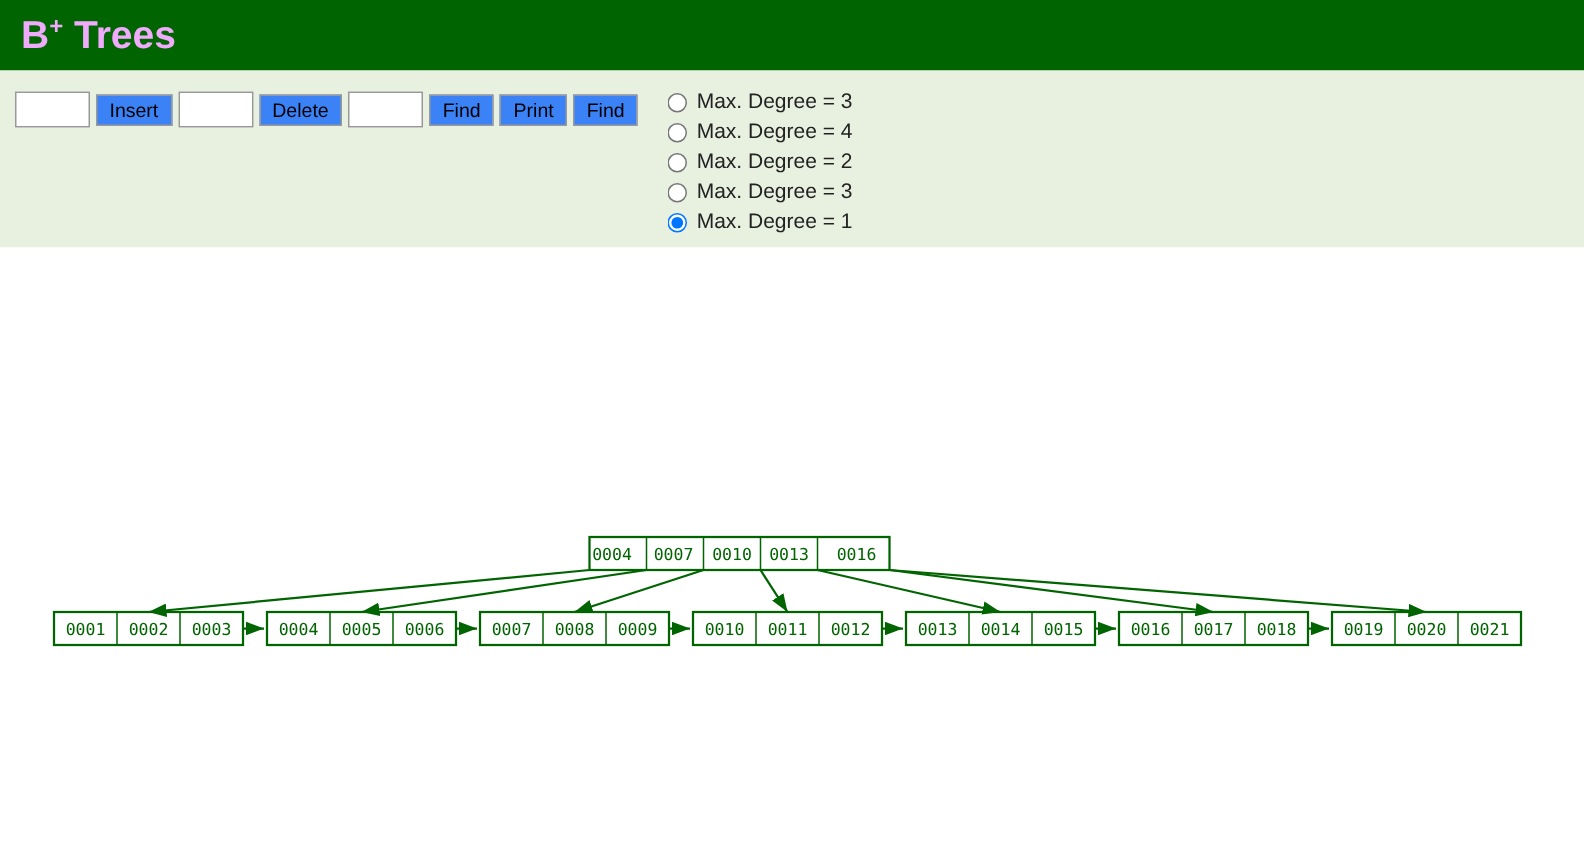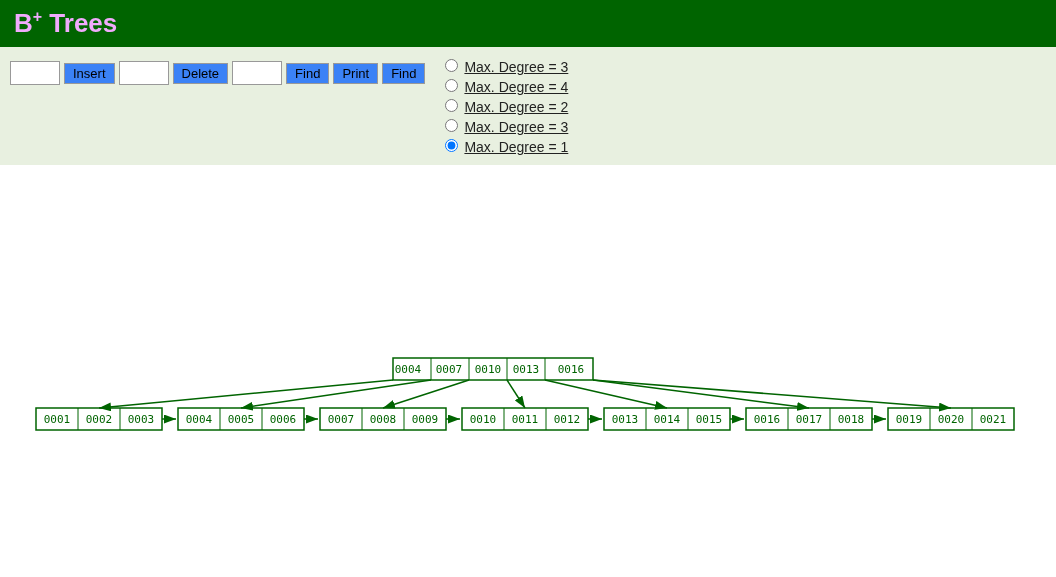--- a/index.html
+++ b/index.html
@@ -53,24 +53,23 @@
       margin-left: 20px;
       display: flex;
       flex-direction: column;
       gap: 4px;
       font-size: 14px;
       color: #222;
       padding-top: 2px;
     }
     #radio-panel label {
       display: flex;
-      align-items: flex-start;
+      align-items: flex-end;
       gap: 6px;
       cursor: pointer;
-      text-decoration: underline;
     }
     #radio-panel input[type="radio"] {
       cursor: pointer;
     }
 
     #canvas-area {
       background: #fff;
       position: relative;
       width: 100%;
       height: 340px;

